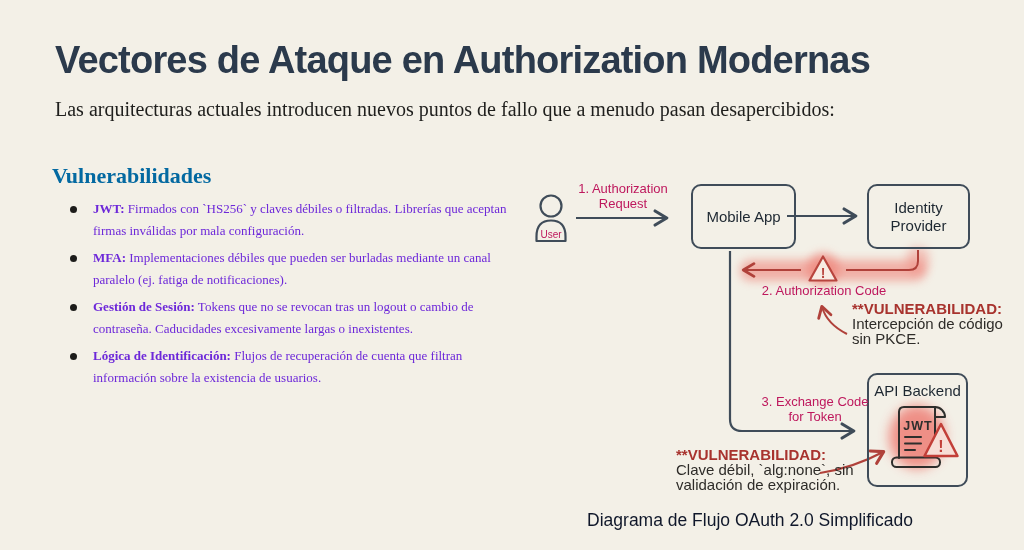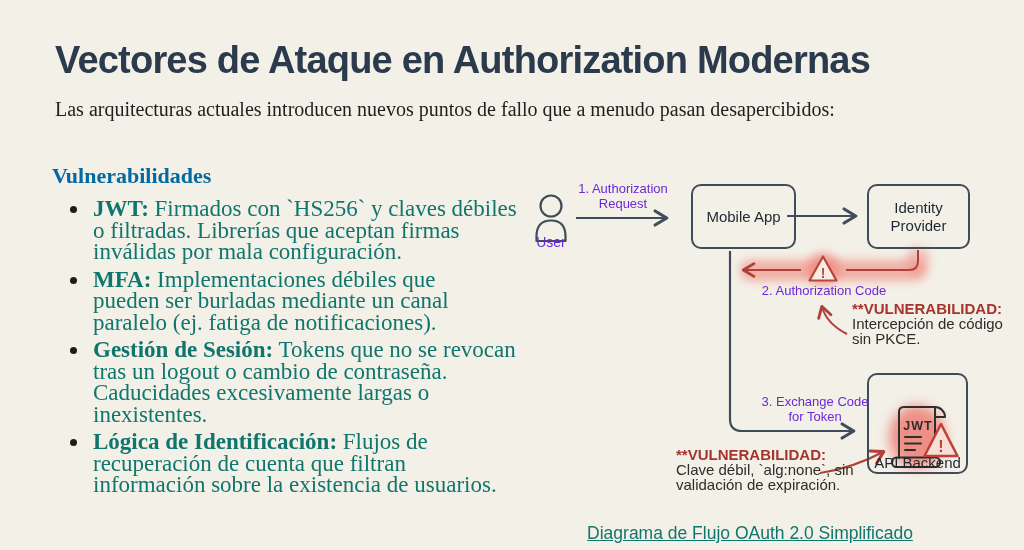--- a/index.html
+++ b/index.html
@@ -23,58 +23,58 @@
   }
   
   .vuln-heading{
     left:52px;top:163px;
     font-family:"Liberation Serif",serif;
     font-weight:700;font-size:22px;color:#0369a1;
   }
   .vuln-list{
     left:62px;top:198px;width:440px;
     font-family:"Liberation Serif",serif;
-    font-size:23px;line-height:21.5px;color:#0f766e;
+    font-size:13px;line-height:21.5px;color:#6d28d9;
     list-style:none;margin:0;padding:0;
   }
   .vuln-list li{position:relative;padding-left:31px;margin-bottom:6px;}
   .vuln-list li::before{
     content:"";position:absolute;left:8px;top:8px;
     width:7px;height:7px;border-radius:50%;background:#1c1c1a;
   }
   .vuln-list .term{font-weight:700;}
   .w1{width:432px;} .w2{width:386px;} .w3{width:412px;} .w4{width:428px;} .w5{width:428px;}
   
   #diagram{left:520px;top:160px;width:504px;height:390px;}
   #diagram svg{position:absolute;left:0;top:0;}
   .node{
     position:absolute;border:2px solid #3f4c59;border-radius:10px;
     display:flex;align-items:center;justify-content:center;text-align:center;
     font-size:15px;line-height:18px;color:#1d2731;background:transparent;
   }
   .node-mobile{left:171px;top:24px;width:101px;height:61px;}
   .node-idp{left:347px;top:24px;width:99px;height:61px;}
-  .node-api{left:347px;top:213px;width:101px;height:101px;align-items:flex-end;padding-top:7px;box-sizing:border-box;}
+  .node-api{left:347px;top:213px;width:101px;height:114px;align-items:flex-start;padding-top:7px;box-sizing:border-box;}
   .flow-label{
     position:absolute;text-align:center;
-    font-size:13px;line-height:14.5px;color:#6d28d9;
+    font-size:13px;line-height:14.5px;color:#be185d;
   }
   .lbl-step1{left:44px;top:22px;width:118px;}
   .lbl-step2{left:229px;top:124px;width:150px;}
   .lbl-step3{left:236px;top:235px;width:118px;}
-  .lbl-user{left:1px;top:75px;width:60px;font-size:14px;}
+  .lbl-user{left:1px;top:68px;width:60px;font-size:10px;}
   .annotation{
     position:absolute;font-size:15px;line-height:15px;color:#2e2c29;
   }
   .annotation .ann-title{font-weight:700;color:#a8332e;}
   .ann-pkce{left:332px;top:141px;}
   .ann-jwt{left:156px;top:287px;}
   .diagram-caption{
-    position:absolute;left:50px;top:363px;width:360px;text-align:center;
-    font-size:17.5px;color:#0f766e;text-decoration:underline;
+    position:absolute;left:50px;top:350px;width:360px;text-align:center;
+    font-size:17.5px;color:#0f172a;
   }
 </style>
 </head>
 <body>
 
 <div class="abs page-title">Vectores de Ataque en Authorization Modernas</div>
 <div class="abs page-subtitle">Las arquitecturas actuales introducen nuevos puntos de fallo que a menudo pasan desapercibidos:</div>
 
 <div class="abs vuln-heading">Vulnerabilidades</div>
 

